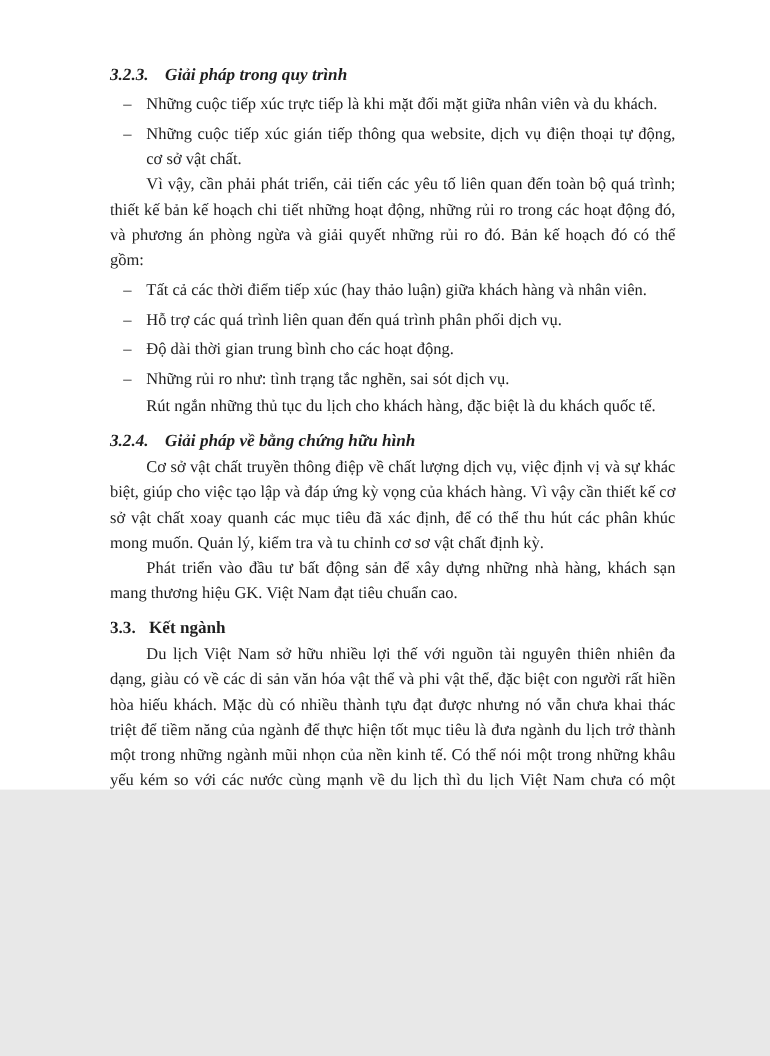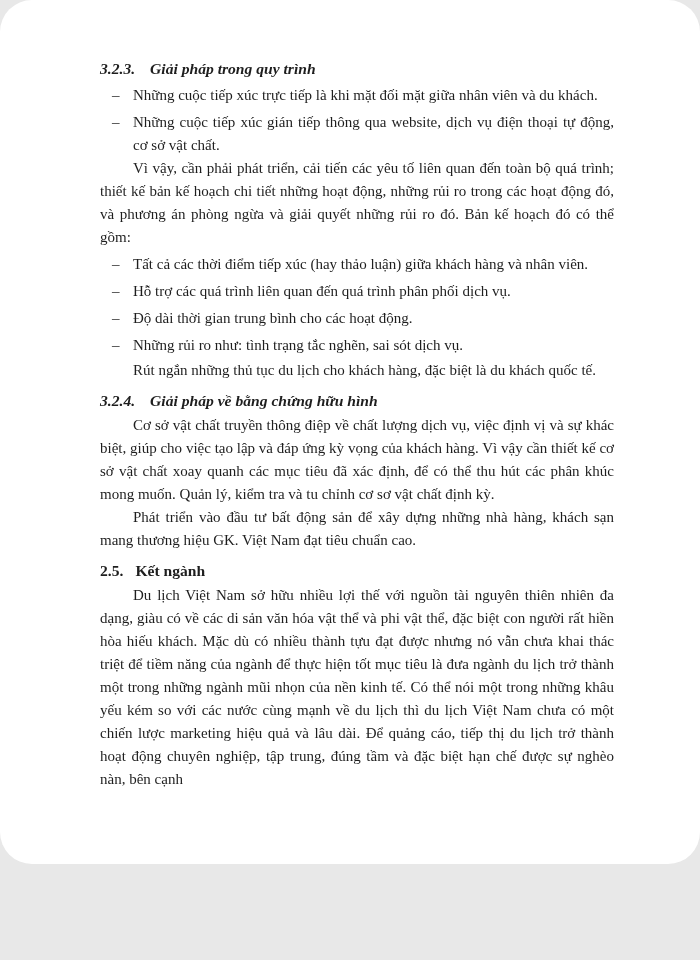--- a/index.html
+++ b/index.html
@@ -1,25 +1,24 @@
 <!DOCTYPE html>
 <html><head>
 <meta charset="utf-8">
 <style>
   html, body { margin: 0; padding: 0; background: #e8e8e8; }
   .page {
     position: relative;
     width: 700px;
-    height: 864px;
+    height: 718px;
     margin: 0 auto;
     background: #ffffff;
     color: #1e1e1e;
     font-family: "Liberation Serif", serif;
     overflow: hidden;
-    border-radius: 32px;
   }
   .content {
     position: absolute;
     left: 100px;
     top: 50px;
     width: 514px;
     font-size: 15px;
     line-height: 23px;
     text-align: justify;
   }
@@ -108,21 +107,21 @@
     <p class="para tight">Rút ngắn những thủ tục du lịch cho khách hàng, đặc biệt là du khách quốc tế.</p>
 
     <h2 class="h-italic">
       <span class="hnum">3.2.4.</span><span>Giải pháp về bằng chứng hữu hình</span>
     </h2>
 
     <p class="para">Cơ sở vật chất truyền thông điệp về chất lượng dịch vụ, việc định vị và sự khác biệt, giúp cho việc tạo lập và đáp ứng kỳ vọng của khách hàng. Vì vậy cần thiết kế cơ sở vật chất xoay quanh các mục tiêu đã xác định, để có thể thu hút các phân khúc mong muốn. Quản lý, kiểm tra và tu chỉnh cơ sơ vật chất định kỳ.</p>
     <p class="para">Phát triển vào đầu tư bất động sản để xây dựng những nhà hàng, khách sạn mang thương hiệu GK. Việt Nam đạt tiêu chuẩn cao.</p>
 
     <h2 class="h-plain">
-      <span class="hnum">2.5.</span><span>Kết ngành</span>
+      <span class="hnum">3.3.</span><span>Kết ngành</span>
     </h2>
 
     <p class="para">Du lịch Việt Nam sở hữu nhiều lợi thế với nguồn tài nguyên thiên nhiên đa dạng, giàu có về các di sản văn hóa vật thể và phi vật thể, đặc biệt con người rất hiền hòa hiếu khách. Mặc dù có nhiều thành tựu đạt được nhưng nó vẫn chưa khai thác triệt để tiềm năng của ngành để thực hiện tốt mục tiêu là đưa ngành du lịch trở thành một trong những ngành mũi nhọn của nền kinh tế. Có thể nói một trong những khâu yếu kém so với các nước cùng mạnh về du lịch thì du lịch Việt Nam chưa có một chiến lược marketing hiệu quả và lâu dài. Để quảng cáo, tiếp thị du lịch trở thành hoạt động chuyên nghiệp, tập trung, đúng tầm và đặc biệt hạn chế được sự nghèo nàn, bên cạnh</p>
 
   </div>
 
   <div class="pagenum">21</div>
 </div>
 
 </body></html>

